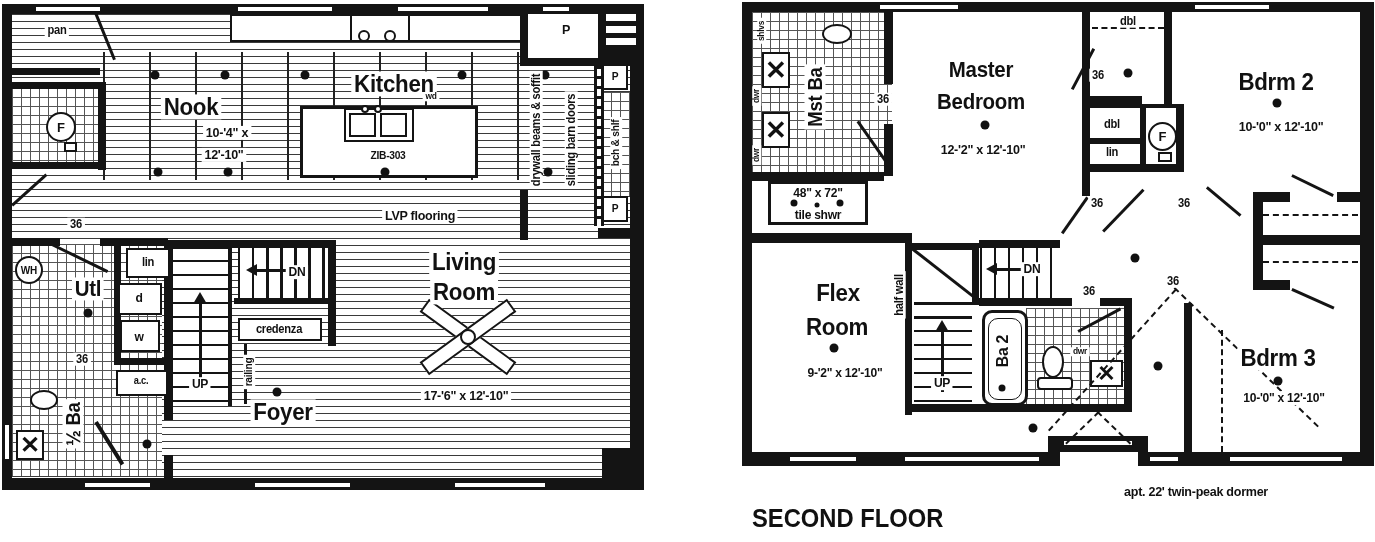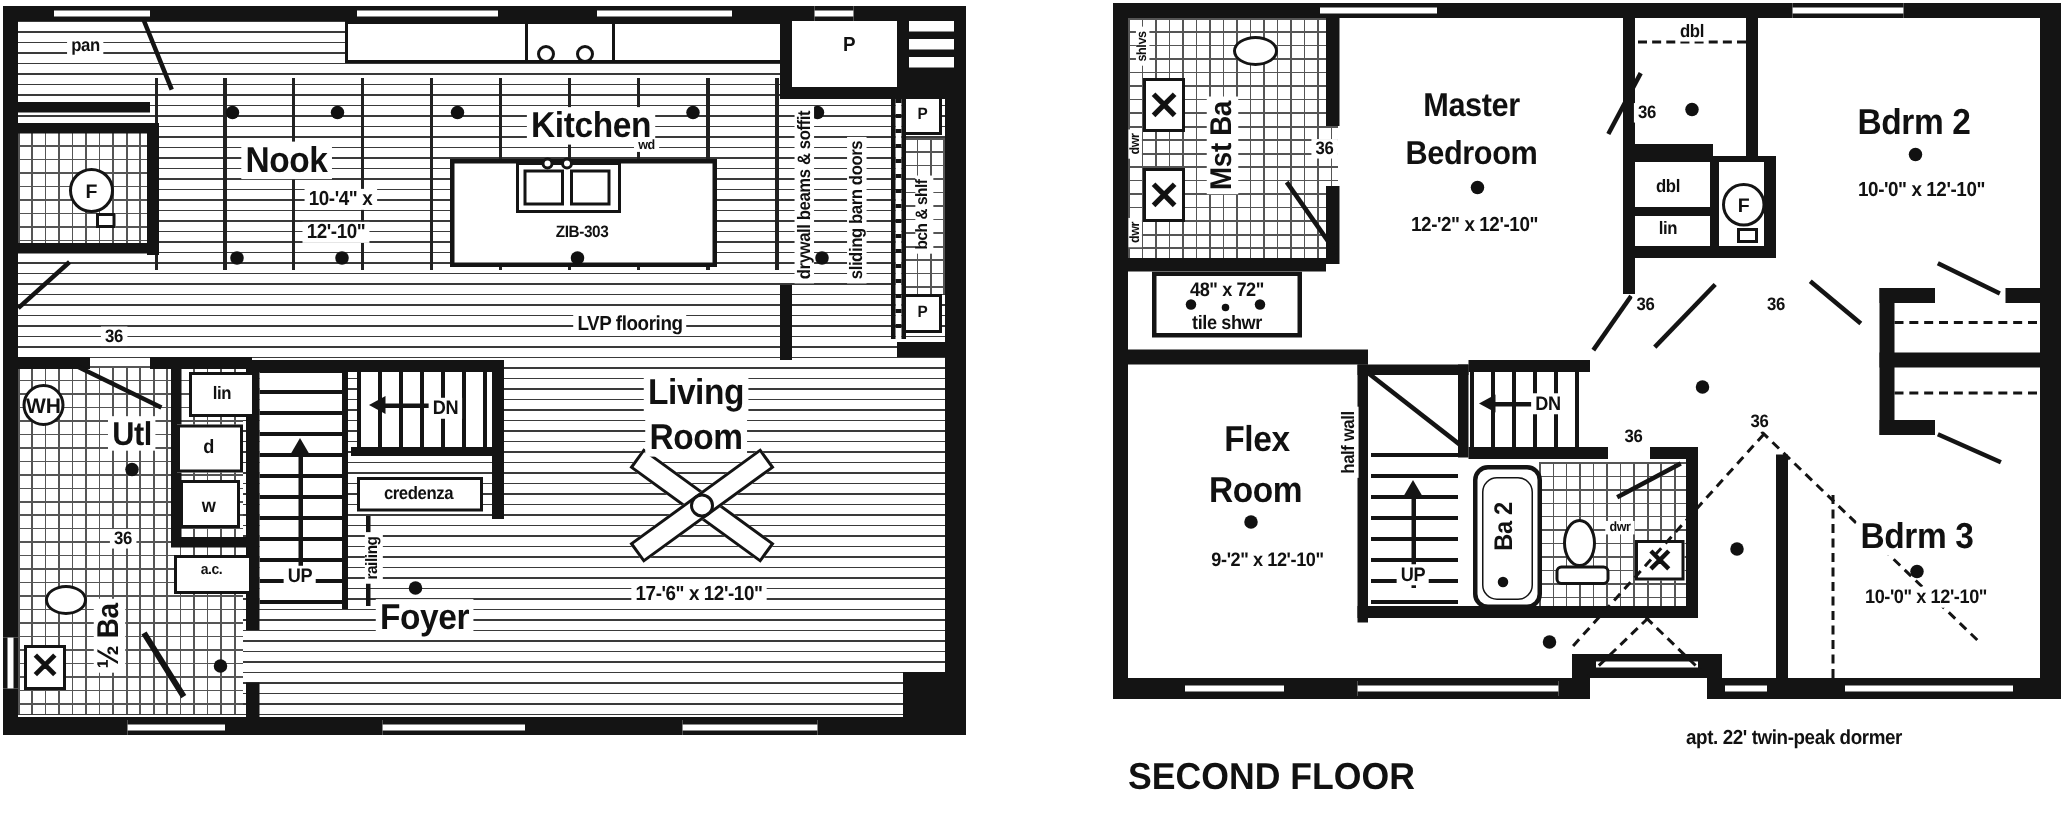--- a/index.html
+++ b/index.html
@@ -108,21 +108,21 @@
     <div class="circ" style="left:361px;top:105px;width:8px;height:8px"></div>
     <div class="circ" style="left:374px;top:105px;width:8px;height:8px"></div>
 
     <div class="box" style="left:126px;top:248px;width:44px;height:30px"></div>
     <div class="box" style="left:118px;top:283px;width:44px;height:32px"></div>
     <div class="box" style="left:120px;top:320px;width:40px;height:32px"></div>
     <div class="box" style="left:116px;top:370px;width:52px;height:26px"></div>
     <div class="box" style="left:238px;top:318px;width:84px;height:23px"></div>
     <div class="circle" style="left:46px;top:112px;width:30px;height:30px">F</div>
     <div class="box" style="left:64px;top:142px;width:13px;height:10px"></div>
-    <div class="circle" style="left:15px;top:256px;width:28px;height:28px;font-size:14px">WH</div>
+    <div class="circle" style="left:15px;top:256px;width:28px;height:28px;font-size:10px">WH</div>
     <div class="oval" style="left:30px;top:390px;width:28px;height:20px"></div>
     <div class="box" style="left:16px;top:430px;width:28px;height:30px">
         <span class="x" style="font-size:24px">✕</span>
       </div>
 
     <div class="stairs-h" style="left:173px;top:246px;width:55px;height:160px"></div>
     <div class="stairs-v" style="left:238px;top:246px;width:90px;height:52px"></div>
     <div class="aline" style="left:199px;top:302px;width:3px;height:76px"></div>
     <div class="tri-up" style="left:193px;top:292px"></div>
     <div class="aline" style="left:254px;top:269px;width:56px;height:3px"></div>

